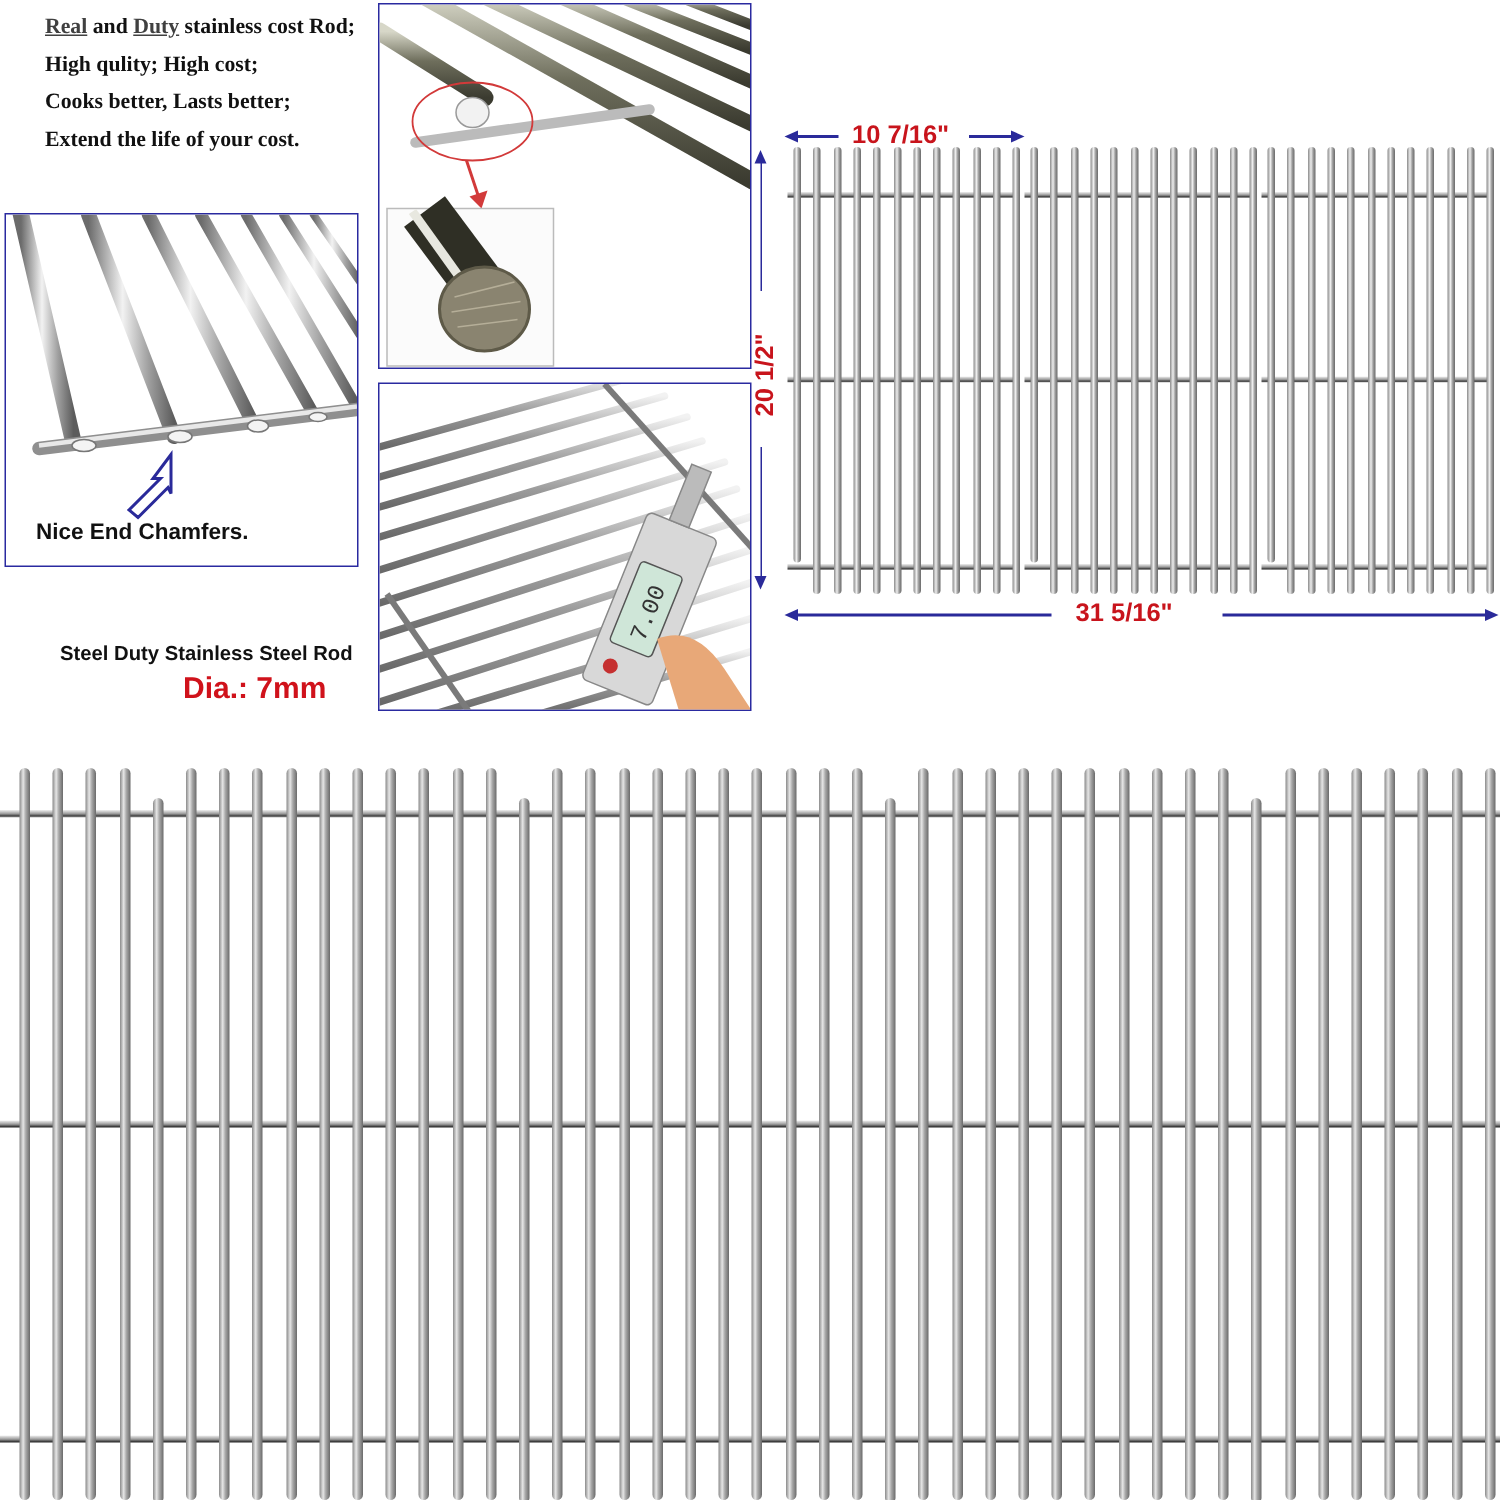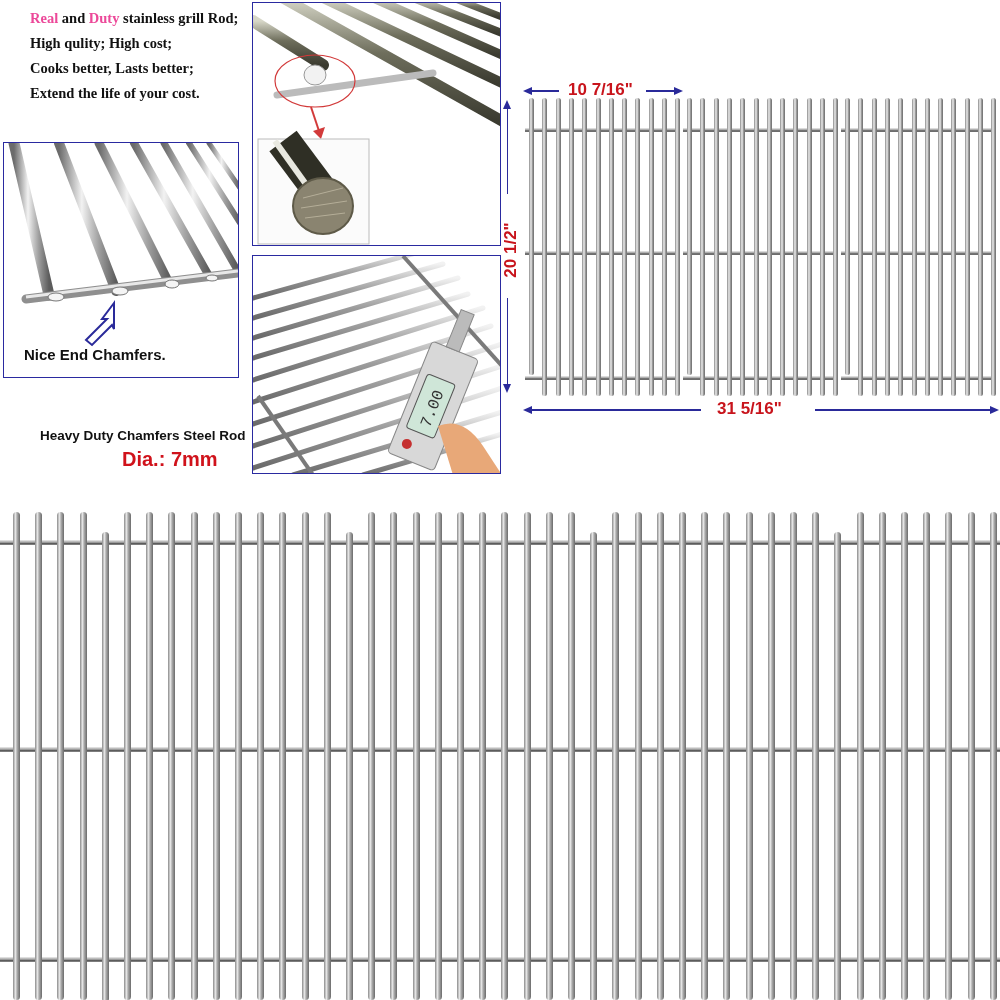--- a/index.html
+++ b/index.html
@@ -1,19 +1,19 @@
 <!DOCTYPE html>
 <html><head>
 <meta charset="utf-8">
 <style>
   html, body { margin:0; padding:0; }
   body { width:1000px; height:1000px; background:#ffffff; position:relative; overflow:hidden; font-family:"Liberation Sans", sans-serif; }
   .abs { position:absolute; }
   .headline { left:30px; top:6px; font-family:"Liberation Serif", serif; font-weight:bold; font-size:14.5px; line-height:25px; color:#111; }
-  .headline .hl { color:#ec4899; }
+  .headline .hl { color:#404040; text-decoration:underline; }
   .panel { border:1.5px solid #2a2aa0; background:#fff; overflow:hidden; box-sizing:border-box; }
   .rod-v { position:absolute; width:7px; border-radius:4px;
     background:linear-gradient(90deg,#8a8a8a 0%,#e6e6e6 35%,#a9a9a9 60%,#6a6a6a 100%); }
   .rod-vs { position:absolute; width:5px; border-radius:3px;
     background:linear-gradient(90deg,#8a8a8a 0%,#ededed 40%,#9a9a9a 70%,#6a6a6a 100%); }
   .cross { position:absolute; height:5px;
     background:linear-gradient(180deg,#efefef 0%,#9b9b9b 50%,#3d3d3d 80%,#bdbdbd 100%); }
   .cross-s { position:absolute; height:4px;
     background:linear-gradient(180deg,#efefef 0%,#9b9b9b 50%,#3d3d3d 80%,#bdbdbd 100%); }
   .caption { font-weight:bold; color:#111; }
@@ -23,21 +23,21 @@
   .tri-l { position:absolute; width:0; height:0; border-top:4px solid transparent; border-bottom:4px solid transparent; border-right:9px solid #2a2a9a; }
   .tri-r { position:absolute; width:0; height:0; border-top:4px solid transparent; border-bottom:4px solid transparent; border-left:9px solid #2a2a9a; }
   .tri-u { position:absolute; width:0; height:0; border-left:4px solid transparent; border-right:4px solid transparent; border-bottom:9px solid #2a2a9a; }
   .tri-d { position:absolute; width:0; height:0; border-left:4px solid transparent; border-right:4px solid transparent; border-top:9px solid #2a2a9a; }
 </style>
 </head>
 <body>
 
 <div class="abs headline">
   <div>
-    <span class="hl">Real</span><span> and </span><span class="hl">Duty</span><span> stainless grill Rod;</span>
+    <span class="hl">Real</span><span> and </span><span class="hl">Duty</span><span> stainless cost Rod;</span>
   </div>
   <div>High qulity; High cost;</div>
   <div>Cooks better, Lasts better;</div>
   <div>Extend the life of your cost.</div>
 </div>
 
 <div class="abs panel" style="left:3px; top:142px; width:236px; height:236px;">
   <svg width="236" height="236" viewBox="0 0 236 236">
     <defs>
       <linearGradient id="rg" x1="0" x2="1">
@@ -133,21 +133,21 @@
       <rect x="120" y="125" width="120" height="50" rx="4" fill="#d8d8d8" stroke="#888"></rect>
       <rect x="150" y="133" width="58" height="30" rx="3" fill="#cfe6d8" stroke="#555"></rect>
       <text x="158" y="155" font-family="Liberation Mono, monospace" font-size="16" fill="#333">7.00</text>
       <circle cx="135" cy="140" r="5" fill="#c53030"></circle>
       <rect x="240" y="140" width="40" height="14" fill="#bbb" stroke="#888"></rect>
     </g>
     <path d="M185 170 Q 210 160 230 190 L 249 219 L 200 219 Z" fill="#e8a878"></path>
   </svg>
 </div>
 
-<div class="abs caption" style="left:40px; top:428px; font-size:13.5px;">Heavy Duty Chamfers Steel Rod</div>
+<div class="abs caption" style="left:40px; top:428px; font-size:13.5px;">Steel Duty Stainless Steel Rod</div>
 <div class="abs red" style="left:122px; top:448px; font-size:20px; font-weight:bold;">Dia.: 7mm</div>
 
 <div class="abs" style="left:505px; top:70px; width:495px; height:360px;">
 
   <div class="tri-l" style="left:18px; top:17px;"></div>
   <div class="arrow-line" style="left:24px; top:20px; width:30px; height:1.5px;"></div>
   <div class="abs dim" style="left:63px; top:10px;">10 7/16"</div>
   <div class="arrow-line" style="left:141px; top:20px; width:30px; height:1.5px;"></div>
   <div class="tri-r" style="left:169px; top:17px;"></div>
 

